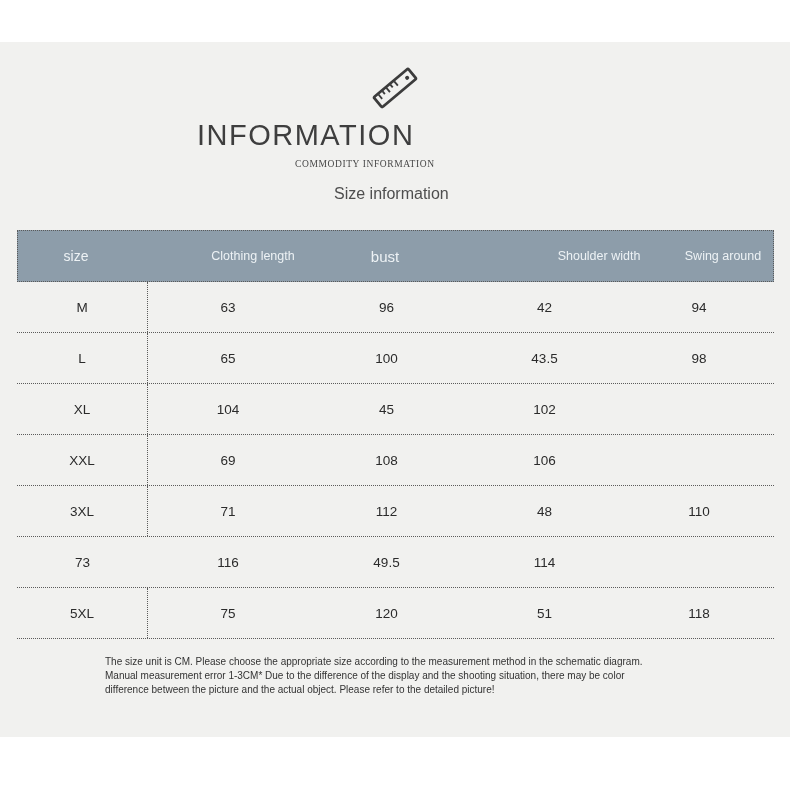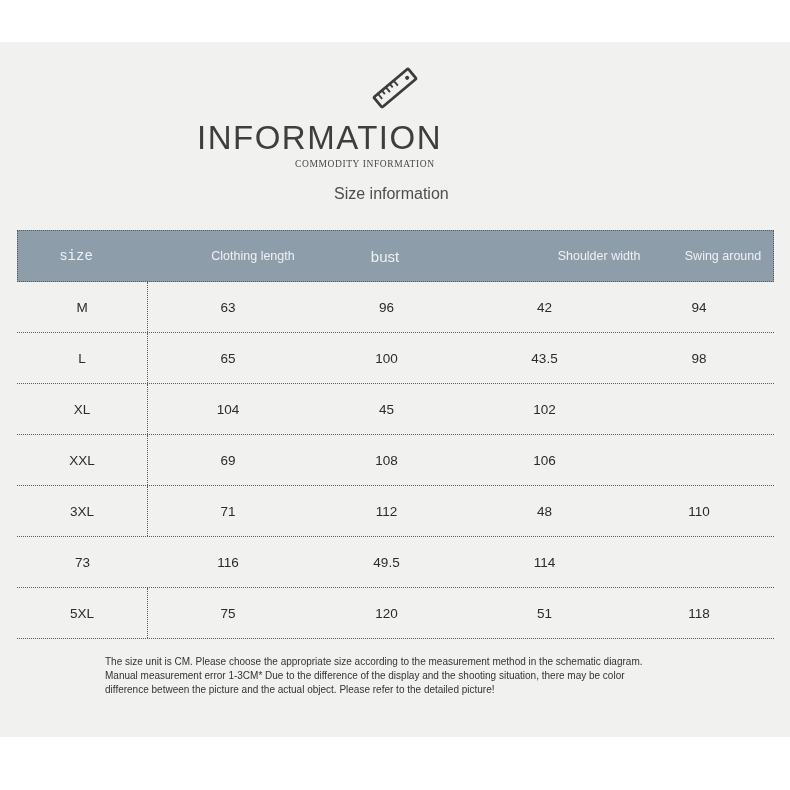--- a/index.html
+++ b/index.html
@@ -3,40 +3,40 @@
 <meta charset="utf-8">
 <style>
   html,body{margin:0;padding:0;background:#ffffff;}
   .canvas{
     position:relative;width:790px;height:790px;background:#ffffff;overflow:hidden;
     font-family:"Liberation Sans", sans-serif;
   }
   .band{position:absolute;left:0;top:42px;width:790px;height:695px;background:#f1f1ef;}
   .ruler-wrap{position:absolute;left:366px;top:60px;width:58px;height:56px;}
   .page-title{
-    position:absolute;left:197px;top:119px;font-size:33px;letter-spacing:1.5px;
+    position:absolute;left:197px;top:119px;font-size:29px;letter-spacing:1.5px;
     color:#3e3e3e;font-weight:400;white-space:nowrap;
   }
   .page-subtitle{
     position:absolute;left:295px;top:159px;font-size:9.5px;letter-spacing:.6px;
     color:#474747;white-space:nowrap;font-family:Liberation Serif, serif;
   }
   .section-title{
     position:absolute;left:334px;top:185px;font-size:16px;color:#4e4e4e;white-space:nowrap;
   }
   .size-table{position:absolute;left:17px;top:230px;width:757px;}
   .thead{
     position:relative;height:52px;background:#8d9daa;
     border:1px dotted #5a5a5a;box-sizing:border-box;
   }
   .th{
     position:absolute;top:50%;transform:translate(-50%,-50%);
     color:#edf2f5;white-space:nowrap;font-weight:400;
   }
-  .th-1{left:58px;font-size:14px;font-family:Liberation Mono, monospace;}
+  .th-1{left:58px;font-size:14px;}
   .th-2{left:235px;font-size:12.5px;}
   .th-3{left:367px;font-size:15px;}
   .th-4{left:553px;font-size:12.5px;margin-left:28px;}
   .th-5{left:705px;font-size:12.5px;}
   .trow{
     display:grid;grid-template-columns:131px 160px 157px 159px 150px;
     height:50px;border-bottom:1px dotted #5b5b5b;
     font-size:13.5px;color:#2b2b2b;
   }
   .cell{display:flex;align-items:center;justify-content:center;height:100%;}

